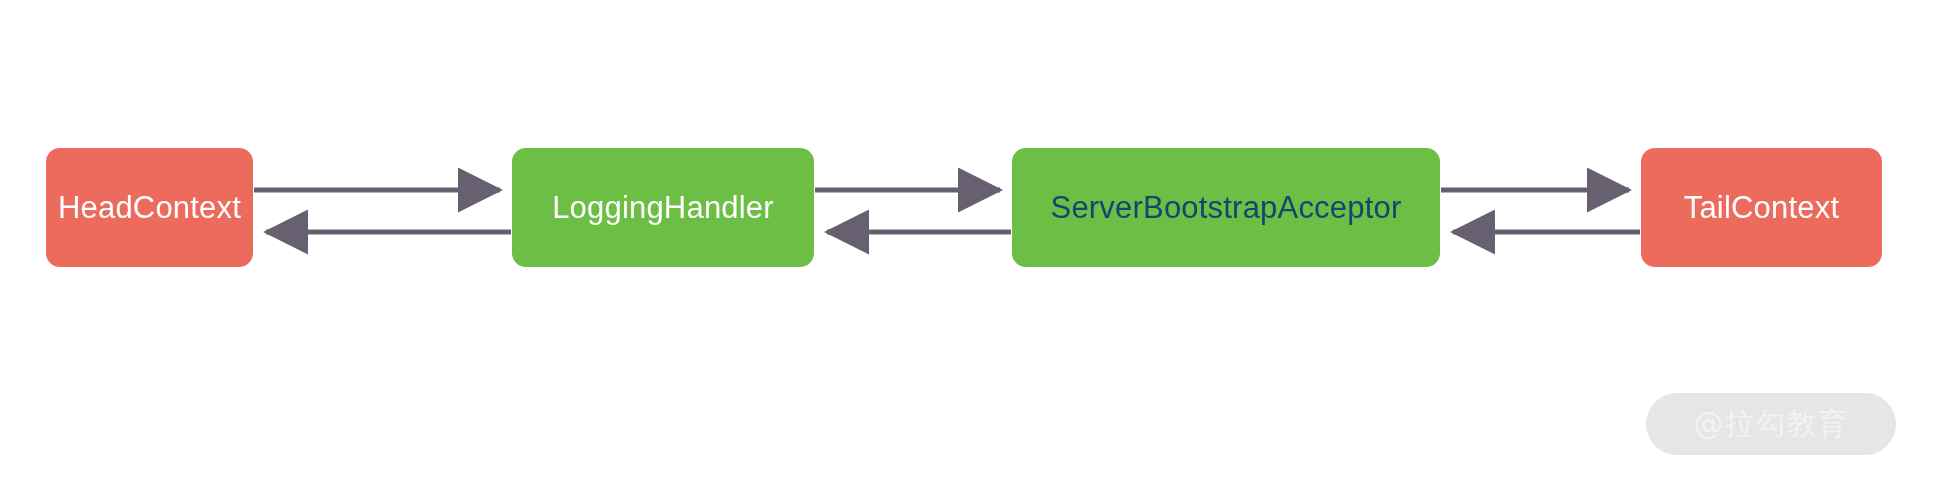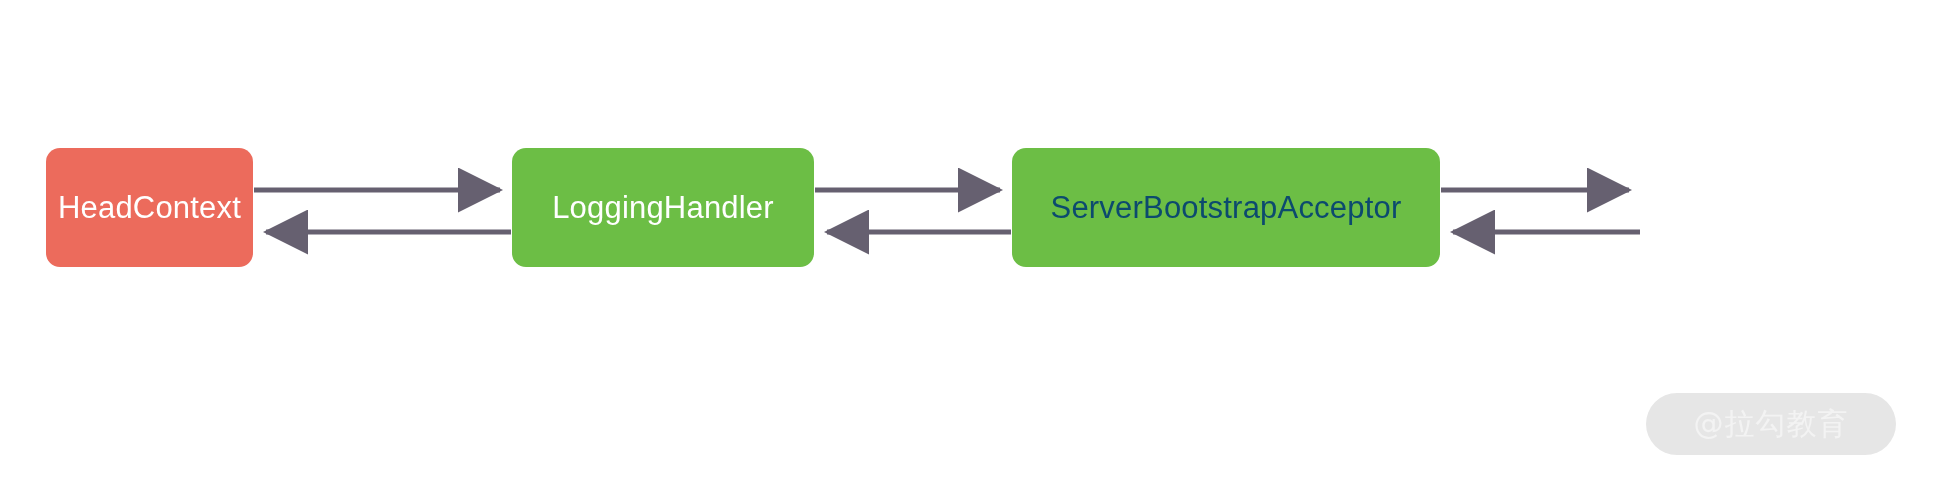--- a/index.html
+++ b/index.html
@@ -118,18 +118,21 @@
   </div>
 
   <div class="node-box node-logging" style="background-color: rgb(108, 190, 69);">
     <span class="node-label" style="color: rgb(255, 255, 255);">LoggingHandler</span>
   </div>
 
   <div class="node-box node-acceptor" style="background-color: rgb(108, 190, 69);">
     <span class="node-label" style="color: #0c4a6e;">ServerBootstrapAcceptor</span>
   </div>
 
+  <div class="node-box node-tail" style="background-color: rgb(236, 107, 92);">
+    <span class="node-label" style="color: rgb(255, 255, 255);">TailContext</span>
+  </div>
 
   <div class="watermark" style="background: rgb(230, 230, 230);">
     <span class="watermark-text" style="color: rgb(243, 243, 243);">@拉勾教育</span>
   </div>
 
 </div>
 
 </body></html>

